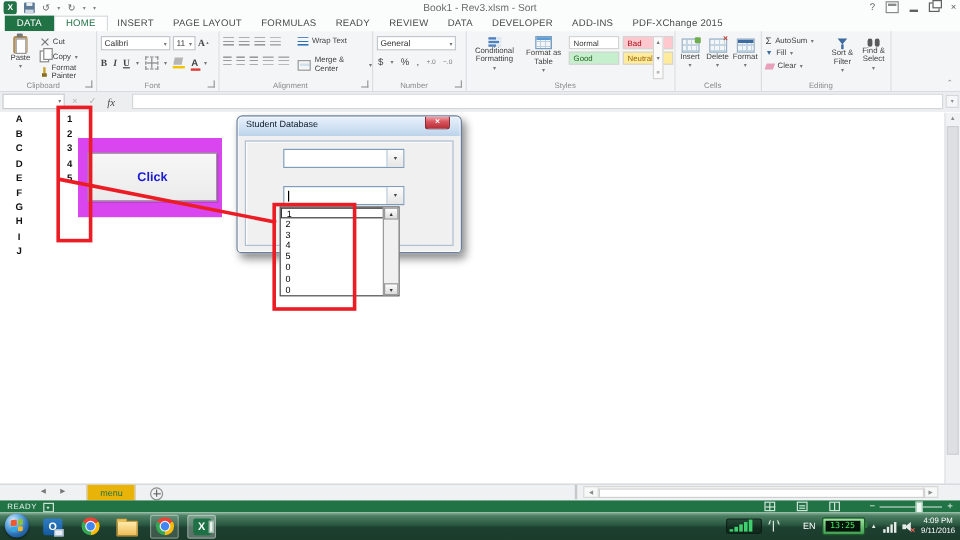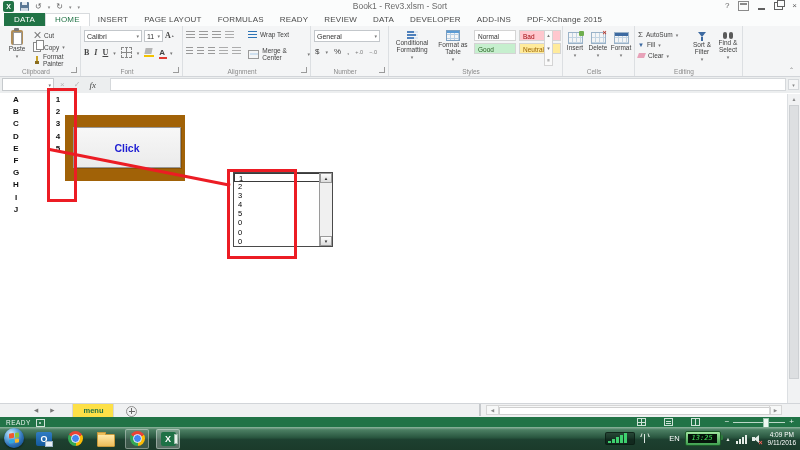--- a/index.html
+++ b/index.html
@@ -116,36 +116,36 @@
   .dimmed{color:#b5b5b5;font-size:8px;}
   .finput{position:absolute;left:110px;top:1px;width:676px;height:13px;background:#fff;border:1px solid #d5d8db;box-sizing:border-box;}
   .fcollapse{position:absolute;right:1px;top:2px;width:11px;height:11px;background:#f5f6f7;border:1px solid #d5d8db;
     font-size:5px;color:#888;text-align:center;line-height:10px;box-sizing:border-box;}
 
   
   .sheet{position:absolute;left:0;top:93px;width:800px;height:310px;background:#fff;}
   .colA{position:absolute;left:9px;top:1px;width:14px;}
   .colB{position:absolute;left:51px;top:1px;width:14px;}
   .colA div,.colB div{height:12.2px;line-height:12.2px;text-align:center;font-size:8px;font-weight:bold;color:#111;}
-  .blueshape{position:absolute;left:65px;top:22px;width:120px;height:66px;background:#a16207;text-decoration:underline;}
+  .blueshape{position:absolute;left:65px;top:22px;width:120px;height:66px;background:#d946ef;text-decoration:underline;}
   .clickbtn{position:absolute;left:8px;top:12px;width:108px;height:41px;background:linear-gradient(#f7f7f7,#ebebeb);
     border:1px solid #979797;box-shadow:1px 1px 0 rgba(0,0,0,.15);display:flex;align-items:center;justify-content:center;
     font-size:10.5px;font-weight:bold;color:#1c1cd2;box-sizing:border-box;}
 
   
   .vscroll{position:absolute;left:787px;top:94px;width:13px;height:320px;background:#f1f2f3;border-left:1px solid #dcdfe2;box-sizing:border-box;}
   .vsa{height:10px;text-align:center;font-size:5px;color:#8a8a8a;line-height:10px;}
   .vthumb{position:absolute;left:1px;top:11px;width:10px;height:274px;background:#dddfe1;border:1px solid #cdd0d3;box-sizing:border-box;}
   .vsa.bot{position:absolute;bottom:0;left:0;right:0;}
 
   
   .tabstrip{position:absolute;left:0;top:403px;width:800px;height:14px;background:#f0f1f2;border-top:1px solid #d2d5d9;
     display:flex;align-items:stretch;box-sizing:border-box;}
   .tsarrow{font-size:5.5px;color:#777;line-height:13px;padding:0 6px;}
-  .sheettab{background:#fde047;border-left:1px solid #d6d6d6;border-right:1px solid #d6d6d6;color:#217346;font-weight:bold;
+  .sheettab{background:#eab308;border-left:1px solid #d6d6d6;border-right:1px solid #d6d6d6;color:#217346;font-weight:normal;
     font-size:7.5px;display:flex;align-items:center;padding:0 10px;margin-left:12px;}
   .newsheet{width:9px;height:9px;border:1px solid #8f8f8f;border-radius:50%;margin:2px 0 0 12px;position:relative;}
   .newsheet:before{content:"";position:absolute;left:1.5px;top:3.5px;width:6px;height:1px;background:#6a6a6a;}
   .newsheet:after{content:"";position:absolute;left:4px;top:1px;width:1px;height:6px;background:#6a6a6a;}
   .hscroll{position:absolute;left:486px;top:405px;width:296px;height:10px;background:#f7f8f8;border:1px solid #d6d6d6;
     box-sizing:border-box;}
   .hsa{position:absolute;top:0;bottom:0;width:11px;text-align:center;font-size:4.5px;color:#8a8a8a;line-height:9px;}
   .hthumb{position:absolute;left:12px;top:1px;height:6px;width:270px;background:#fff;border:1px solid #cfcfcf;}
   .hsplit{position:absolute;left:479px;top:404px;width:2px;height:12px;background:#c6c9cc;}
 
@@ -195,21 +195,21 @@
   .tray{position:absolute;right:2px;top:0;height:23px;display:flex;align-items:center;gap:5px;}
   .meter{width:30px;height:13px;background:rgba(0,0,0,.35);border:1px solid rgba(10,30,20,.8);border-radius:2px;
     display:flex;align-items:flex-end;gap:1px;padding:1px 2px;box-sizing:border-box;}
   .meter i{display:block;width:3px;background:#3ed06e;}
   .ant{position:relative;width:8px;height:11px;}
   .ant:before{content:"";position:absolute;left:3.5px;top:1px;width:1px;height:9px;background:#dfe7e2;}
   .ant:after{content:"";position:absolute;left:1px;top:0;width:6px;height:4px;border-left:1px solid #dfe7e2;
     border-right:1px solid #dfe7e2;transform:perspective(6px) rotateX(30deg);}
   .lang{color:#fff;font-size:7.5px;margin-left:16px;}
   .batt{position:relative;width:34px;height:13px;border:1px solid #1d5a2a;border-radius:2px;
-    background:linear-gradient(#9fe6a0,#3f9e4f);font-style:italic;}
+    background:linear-gradient(#9fe6a0,#3f9e4f);}
   .batt:after{content:"";position:absolute;right:-3px;top:3px;width:2px;height:5px;background:#2c7a3c;border-radius:0 1px 1px 0;}
   .battscr{position:absolute;left:2px;top:2px;right:3px;bottom:2px;background:#05140a;color:#45e85e;font-size:7px;
     line-height:8px;text-align:center;font-family:"DejaVu Sans Mono",monospace;}
   .trayup{color:#e8efe9;font-size:5px;}
   .sigbars{display:flex;align-items:flex-end;gap:1px;height:10px;}
   .sigbars i{display:block;width:2px;background:#e4ebe6;}
   .vol{position:relative;width:11px;height:11px;}
   .vol:before{content:"";position:absolute;left:0;top:4px;width:3px;height:4px;background:#e4ebe6;}
   .vol:after{content:"";position:absolute;left:2px;top:2px;border-top:4px solid transparent;border-bottom:4px solid transparent;
     border-right:5px solid #e4ebe6;}
@@ -583,20 +583,34 @@
       <div class="vol">
           <span class="mutex">×</span>
         </div>
       <div class="clock">
         <div>4:09 PM</div>
         <div>9/11/2016</div>
       </div>
     </div>
   </div>
 
+  <div class="dialog">
+    <div class="dtitle">Student Database</div>
+    <div class="dclose">×</div>
+    <div class="dframe"></div>
+    <div class="combo" style="top:27px;">
+      <span class="cval"></span>
+      <span class="arrowbox">▼</span>
+    </div>
+    <div class="combo" style="top:58px;">
+      <span class="caret"></span>
+      <span class="cval"></span>
+      <span class="arrowbox">▼</span>
+    </div>
+  </div>
 
   <div class="listbox">
     <div class="litems">
       <div class="li focused">1</div>
       <div class="li">2</div>
       <div class="li">3</div>
       <div class="li">4</div>
       <div class="li">5</div>
       <div class="li">0</div>
       <div class="li">0</div>

